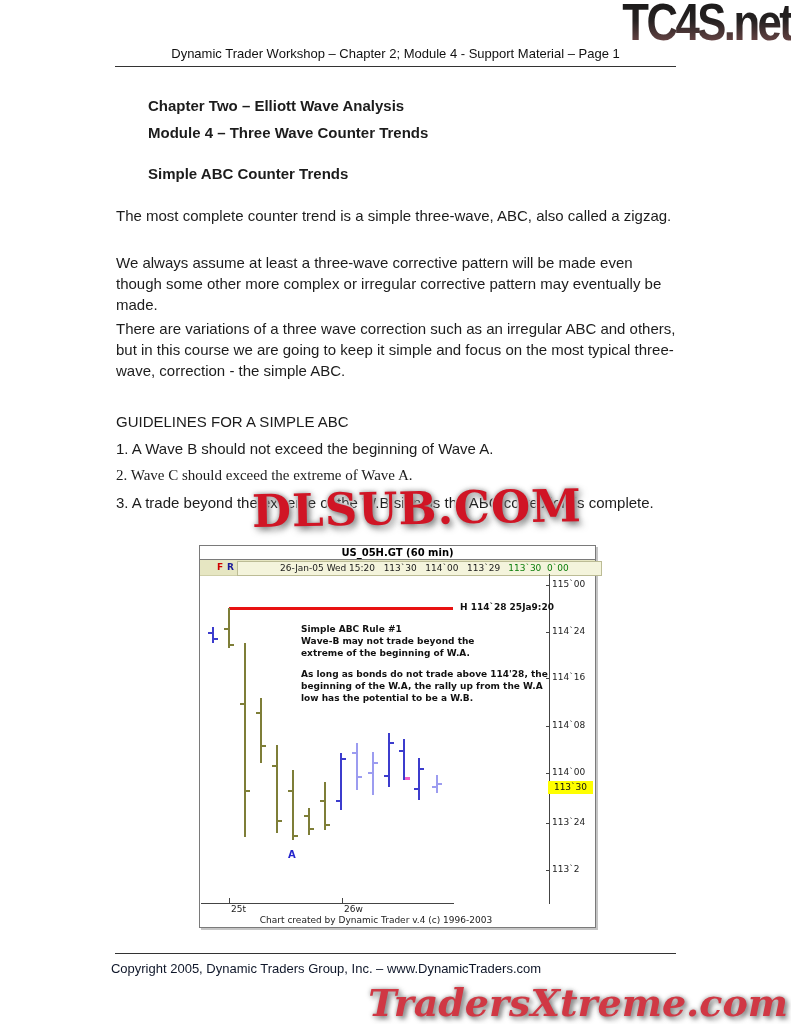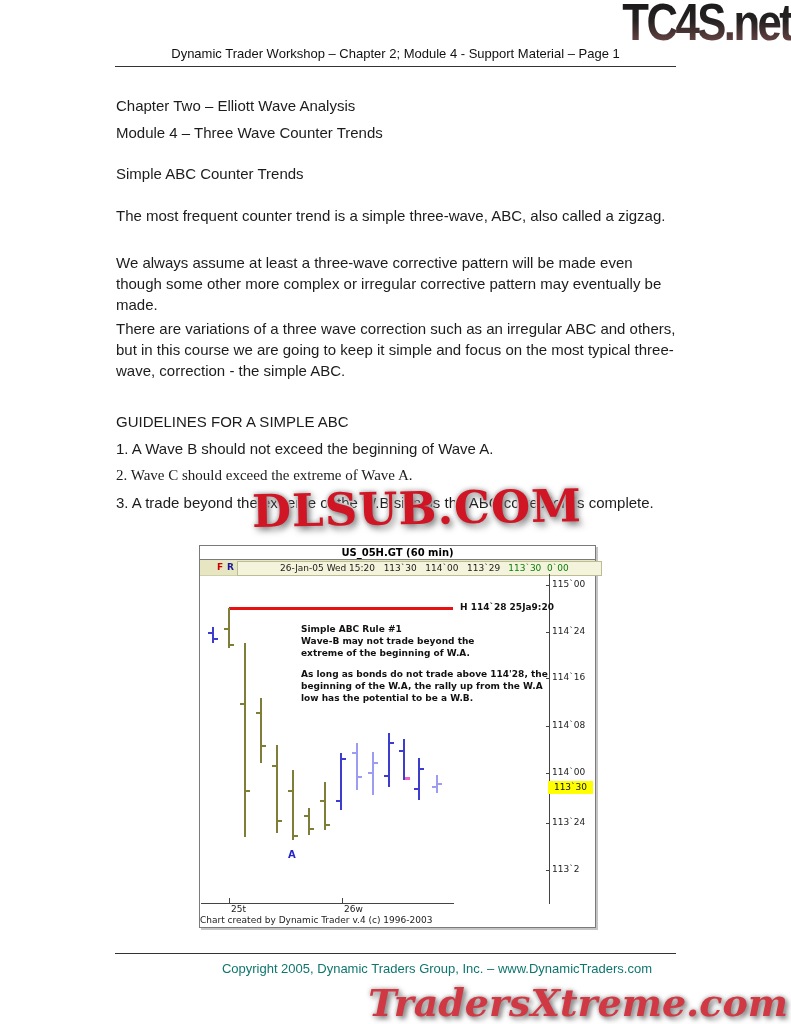--- a/index.html
+++ b/index.html
@@ -19,32 +19,32 @@
     font-style:italic;font-size:38px;font-weight:900;color:#d03844;
     -webkit-text-stroke:2px #ffffff;paint-order:stroke fill;
     text-shadow:0 0 4px rgba(140,140,140,.9),3px 3px 5px rgba(120,120,120,.85);}
 
   
   .doc-header{position:absolute;left:0;top:46px;width:791px;text-align:center;font-size:13px;color:#111;}
   .rule{position:absolute;left:115px;width:561px;height:0;border-top:1px solid #333;}
   .rule-top{top:66px;}
   .rule-bottom{top:953px;}
   .bodytext{position:absolute;left:116px;width:566px;font-size:15px;line-height:21px;}
-  .bold{font-weight:normal;}
+  .bold{font-weight:bold;margin-left:32px;}
   .h1{top:95px;}
   .h2{top:122px;}
   .h3{top:163px;}
   .p1{top:205px;}
   .p2{top:252px;}
   .p3{top:318px;}
   .gt{top:411px;}
   .g1{top:438px;}
   .g2{top:465px;font-family:Liberation Serif, serif;}
   .g3{top:492px;}
-  .copyright{position:absolute;left:0;top:961px;width:652px;text-align:right;font-size:13px;color:#0f766e;}
+  .copyright{position:absolute;left:0;top:961px;width:652px;text-align:center;font-size:13px;color:#0f172a;}
 
   
   .chart{position:absolute;left:199px;top:545px;width:395px;height:381px;background:#fff;
     border:1px solid #7a7a7a;box-shadow:2px 2px 0 rgba(150,150,150,.55);
     font-family:"DejaVu Sans",sans-serif;}
   .chart-titlebar{position:absolute;left:0;top:0;width:100%;height:13px;background:#fff;
     border-bottom:1px solid #7a7a7a;text-align:center;font-size:10px;line-height:13px;font-weight:bold;color:#000;}
   .chart-toolbar{position:absolute;left:0;top:14px;width:100%;height:15px;background:#e6e6c2;
     border-bottom:1px solid #cfcfa8;font-size:9px;line-height:15px;}
   .btn-f{position:absolute;left:17px;color:#cf0000;font-weight:bold;}
@@ -53,39 +53,39 @@
     border:1px solid #bcbc95;line-height:12px;white-space:pre;overflow:hidden;padding-left:39px;}
   .q-black{color:#1a1a1a;padding-left:3px;}
   .q-green{color:#0b7d0b;padding-left:8px;}
   .axis-v{position:absolute;left:349px;top:28px;height:330px;width:0;border-left:1px solid #444;}
   .axis-h{position:absolute;left:1px;top:357px;width:253px;height:0;border-top:1px solid #444;}
   .note{position:absolute;left:101px;white-space:pre-line;font-size:9px;line-height:12px;
     font-weight:bold;color:#111;}
   .note1{top:77px;}
   .note2{top:122px;}
   .wave-a{position:absolute;left:88px;top:303px;font-size:10px;font-weight:bold;color:#2424cc;}
-  .credit{position:absolute;left:0;top:369px;width:352px;font-size:9px;color:#222;}
+  .credit{position:absolute;left:0;top:369px;width:352px;text-align:center;font-size:9px;color:#222;}
 
   #chart-layer{position:absolute;left:0;top:0;width:791px;height:1024px;pointer-events:none;
     font-family:"DejaVu Sans",sans-serif;}
 </style>
 </head>
 <body>
 
 <div class="page">
 
   <div class="wm-tc4s">TC4S.net</div>
 
   <div class="doc-header">Dynamic Trader Workshop – Chapter 2; Module 4 - Support Material – Page 1</div>
   <div class="rule rule-top"></div>
 
   <div class="bodytext bold h1">Chapter Two  – Elliott Wave Analysis</div>
   <div class="bodytext bold h2">Module 4 – Three Wave Counter Trends</div>
   <div class="bodytext bold h3">Simple ABC Counter Trends</div>
-  <div class="bodytext p1">The most frequent counter trend is a simple three-wave, ABC, also called a zigzag.</div>
+  <div class="bodytext p1">The most complete counter trend is a simple three-wave, ABC, also called a zigzag.</div>
   <div class="bodytext p2">We always assume at least a three-wave corrective pattern will be made even though some other more complex or irregular corrective pattern may eventually be made.</div>
   <div class="bodytext p3">There are variations of a three wave correction such as an irregular ABC and others, but in this course we are going to keep it simple and focus on the most typical three-wave, correction - the simple ABC.</div>
   <div class="bodytext gt">GUIDELINES FOR A SIMPLE ABC</div>
   <div class="bodytext g1">1. A Wave B should not exceed the beginning of Wave A.</div>
   <div class="bodytext g2">2. Wave C should exceed the extreme of Wave A.</div>
   <div class="bodytext g3">3. A trade beyond the extreme of the W.B signals the ABC correction is complete.</div>
 
   <div class="wm-dlsub">DLSUB.COM</div>
 
   <div class="chart">

